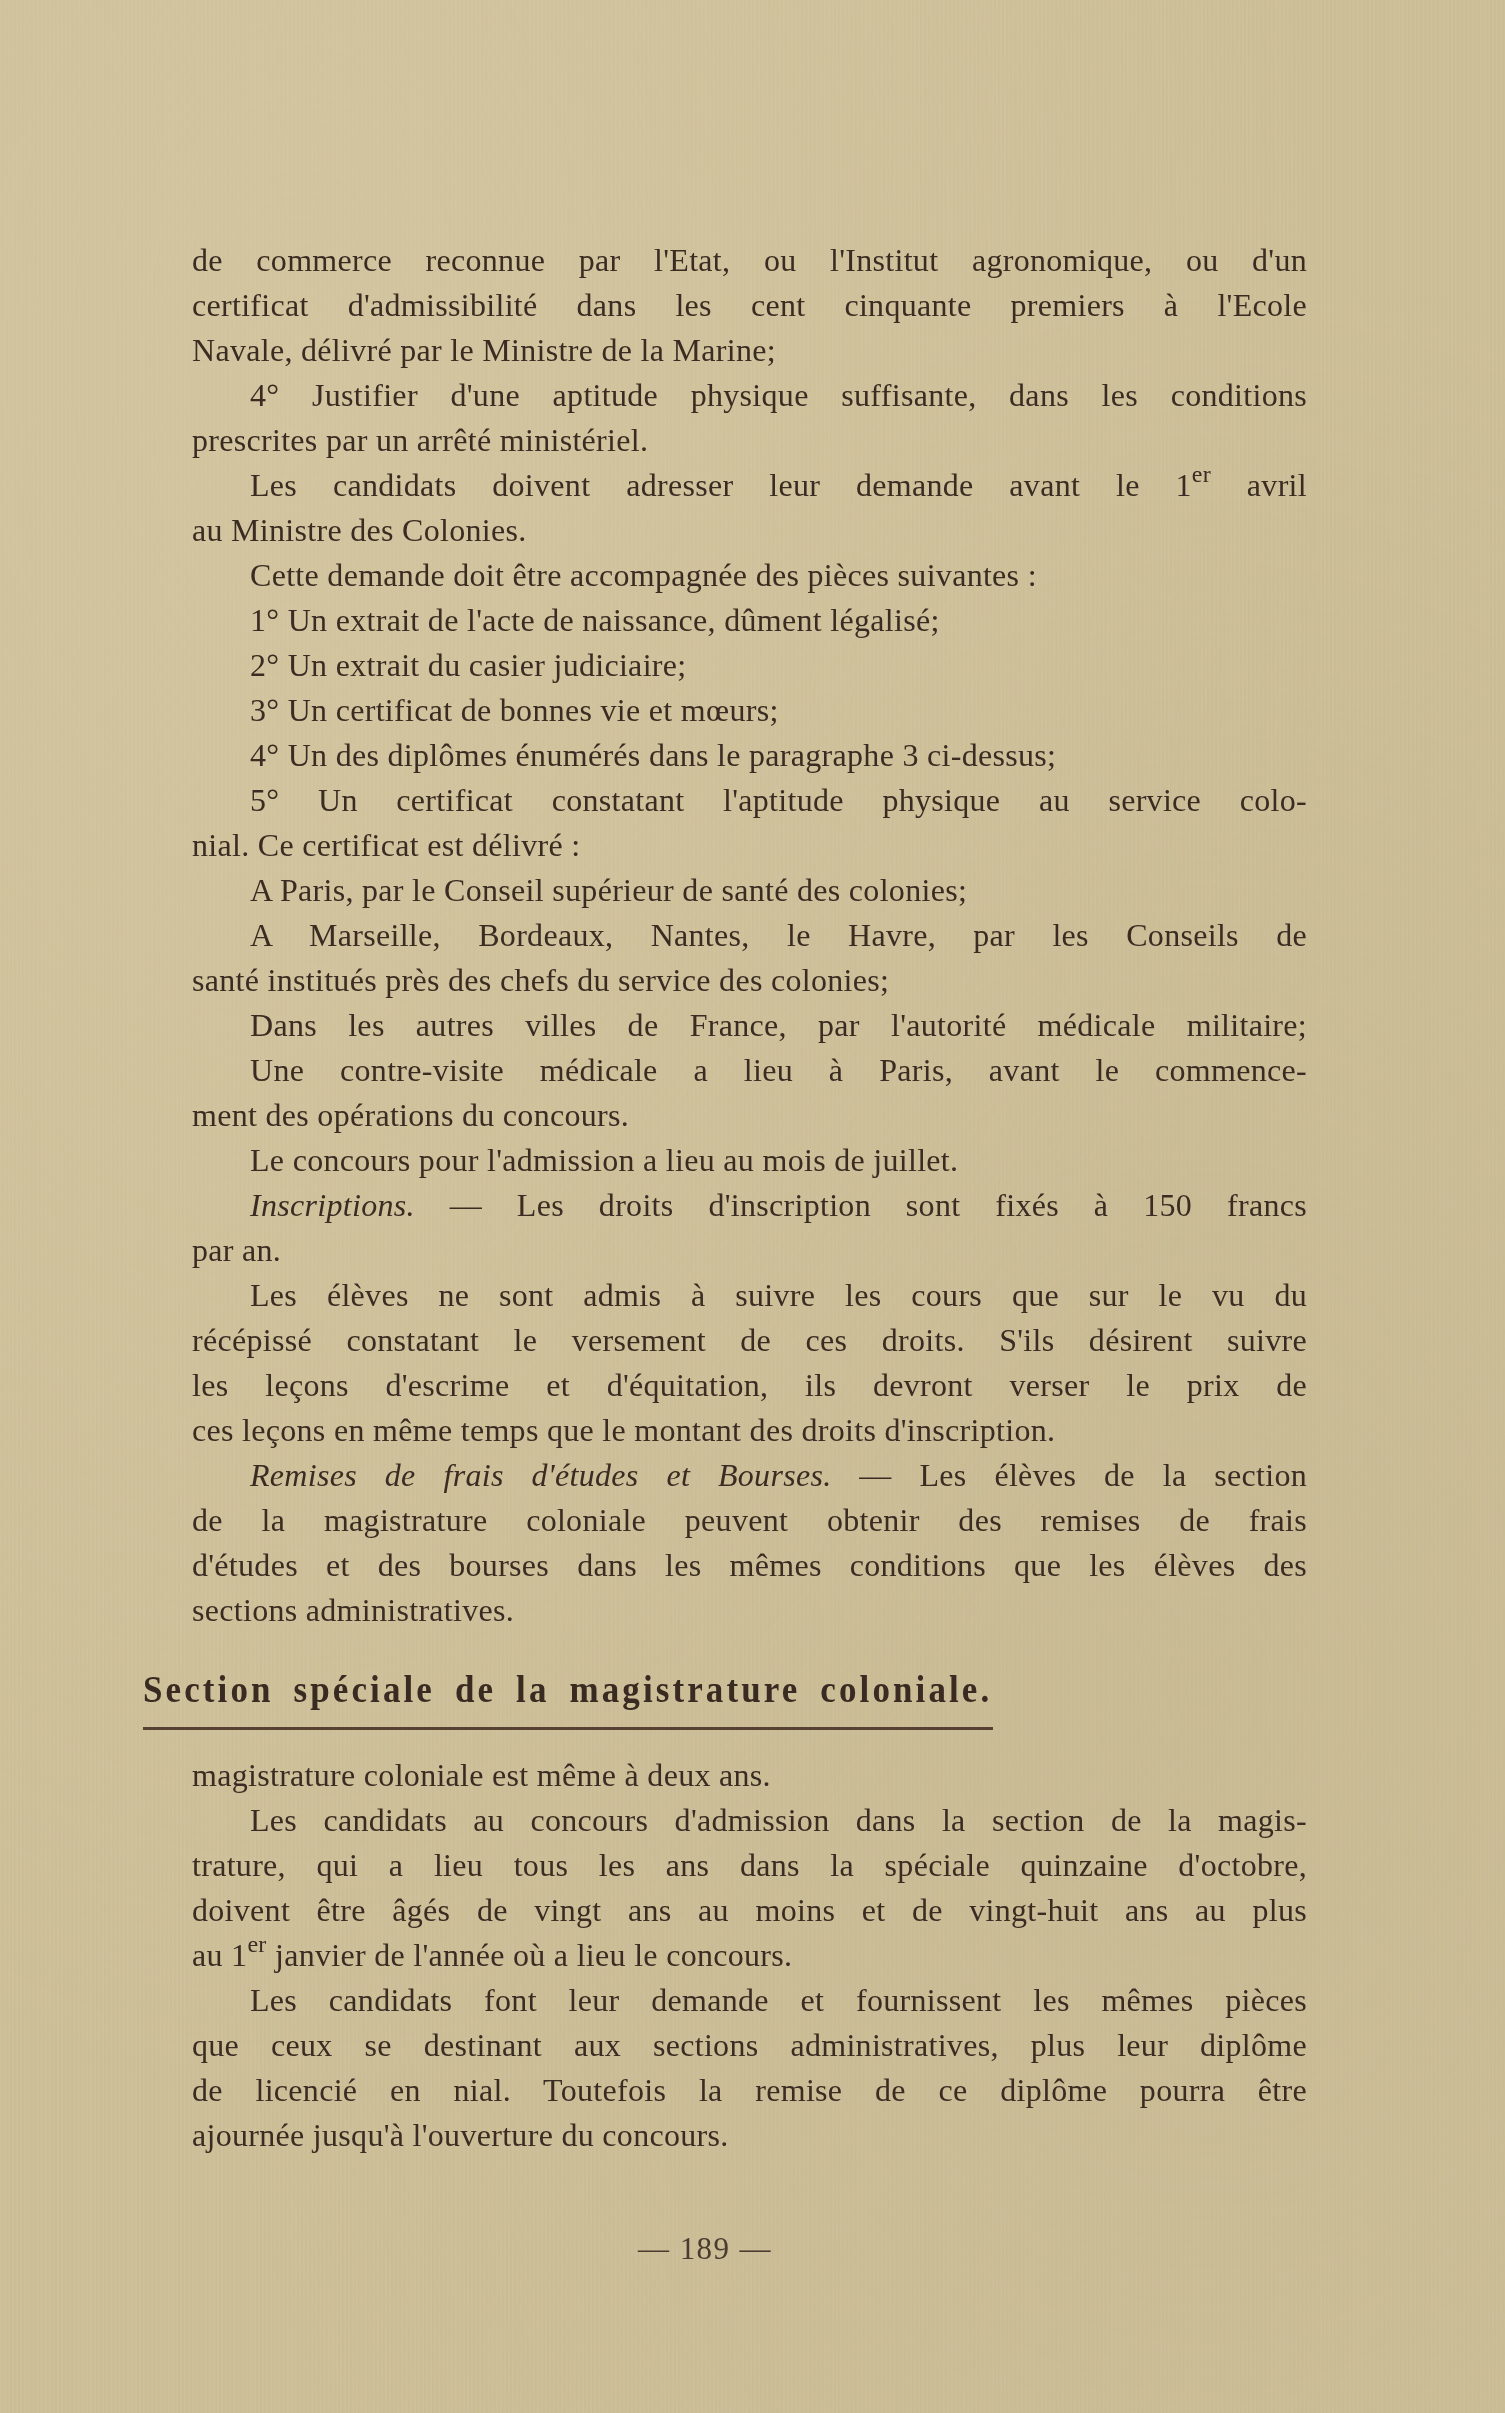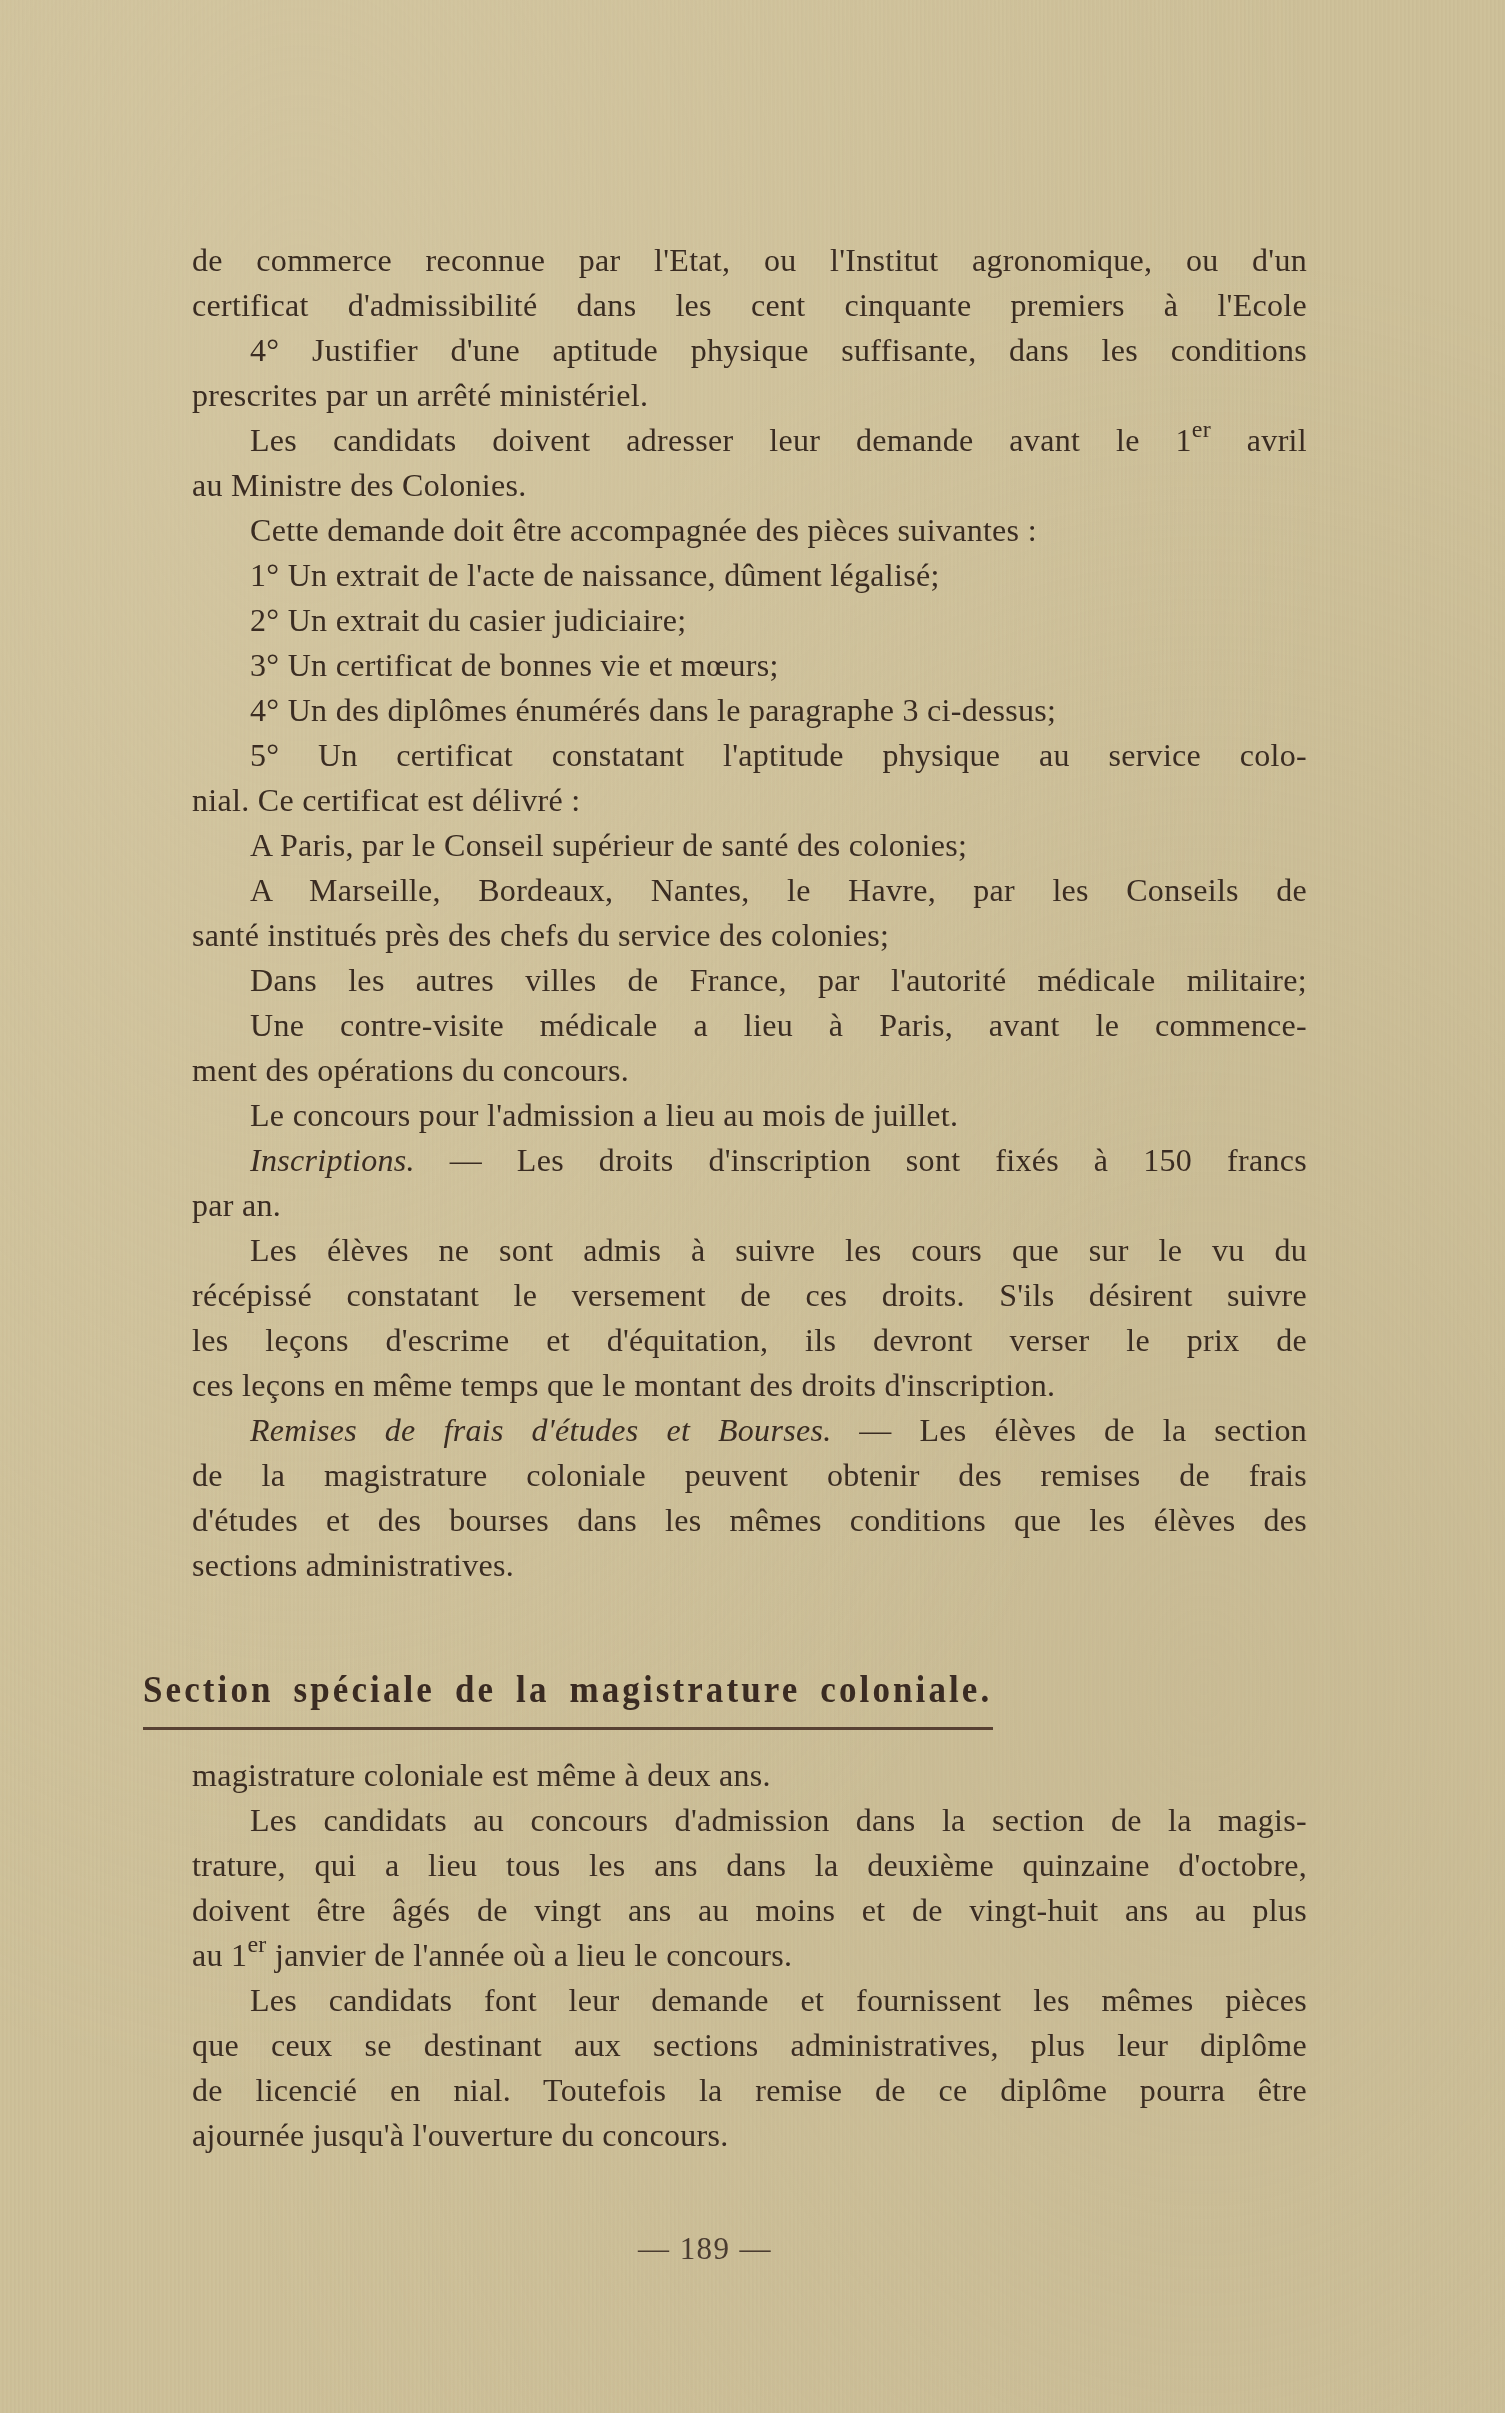--- a/index.html
+++ b/index.html
@@ -40,20 +40,21 @@
     font-size: 31px; letter-spacing: 1.4px; color: #4a3c30;
   }
 </style>
 </head>
 <body>
 
 <div class="page">
   <div class="block" id="part1" style="top:238px;">
       <div class="line justify">de commerce reconnue par l'Etat, ou l'Institut agronomique, ou d'un</div>
       <div class="line justify">certificat d'admissibilité dans les cent cinquante premiers à l'Ecole</div>
+      <div class="line">Navale, délivré par le Ministre de la Marine;</div>
       <div class="line indent justify">4° Justifier d'une aptitude physique suffisante, dans les conditions</div>
       <div class="line">prescrites par un arrêté ministériel.</div>
       <div class="line indent justify">Les candidats doivent adresser leur demande avant le 1<sup>er</sup> avril</div>
       <div class="line">au Ministre des Colonies.</div>
       <div class="line indent">Cette demande doit être accompagnée des pièces suivantes :</div>
       <div class="line indent">1° Un extrait de l'acte de naissance, dûment légalisé;</div>
       <div class="line indent">2° Un extrait du casier judiciaire;</div>
       <div class="line indent">3° Un certificat de bonnes vie et mœurs;</div>
       <div class="line indent">4° Un des diplômes énumérés dans le paragraphe 3 ci-dessus;</div>
       <div class="line indent justify">5° Un certificat constatant l'aptitude physique au service colo-</div>
@@ -76,21 +77,21 @@
       <div class="line justify">d'études et des bourses dans les mêmes conditions que les élèves des</div>
       <div class="line">sections administratives.</div>
     </div>
 
   <div class="heading">Section spéciale de la magistrature coloniale.</div>
   <div class="rule"></div>
 
   <div class="block" id="part2" style="top:1753px;">
       <div class="line">magistrature coloniale est même à deux ans.</div>
       <div class="line indent justify">Les candidats au concours d'admission dans la section de la magis-</div>
-      <div class="line justify">trature, qui a lieu tous les ans dans la deuxième quinzaine d'octobre,</div>
+      <div class="line justify">trature, qui a lieu tous les ans dans la spéciale quinzaine d'octobre,</div>
       <div class="line justify">doivent être âgés de vingt ans au moins et de vingt-huit ans au plus</div>
       <div class="line">au 1<sup>er</sup> janvier de l'année où a lieu le concours.</div>
       <div class="line indent justify">Les candidats font leur demande et fournissent les mêmes pièces</div>
       <div class="line justify">que ceux se destinant aux sections administratives, plus leur diplôme</div>
       <div class="line justify">de licencié en nial. Toutefois la remise de ce diplôme pourra être</div>
       <div class="line">ajournée jusqu'à l'ouverture du concours.</div>
     </div>
 
   <div class="pagenum">— 189 —</div>
 </div>

